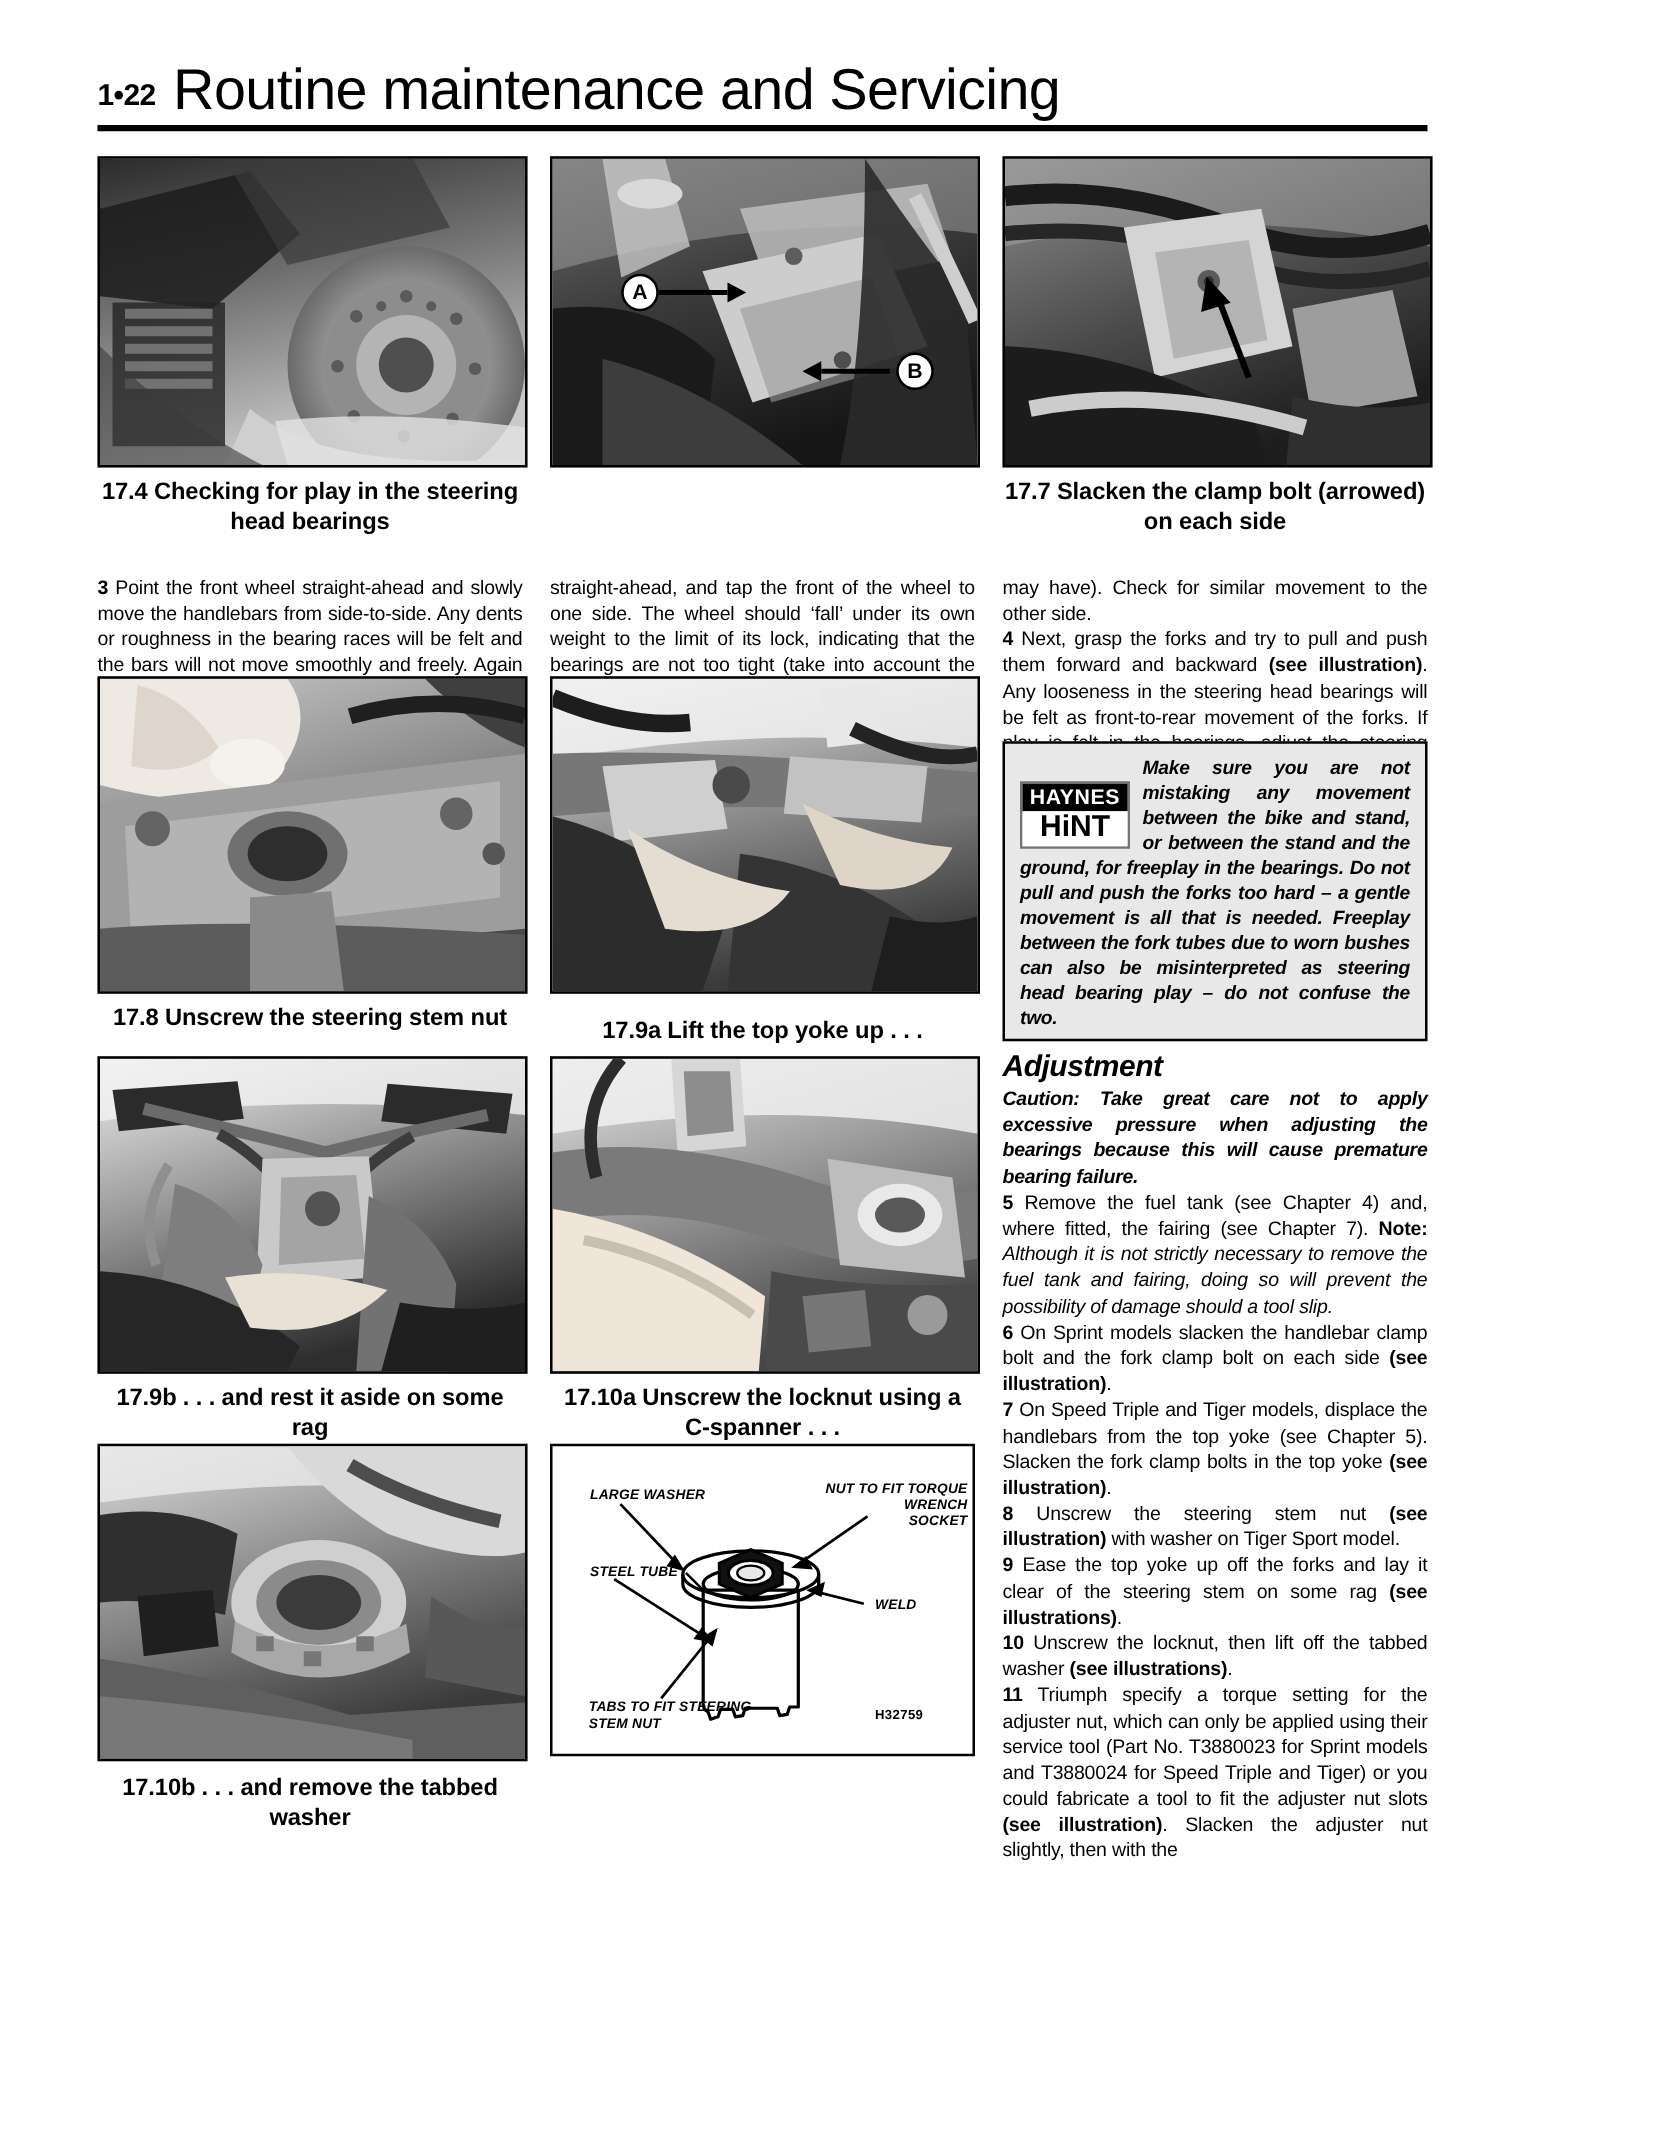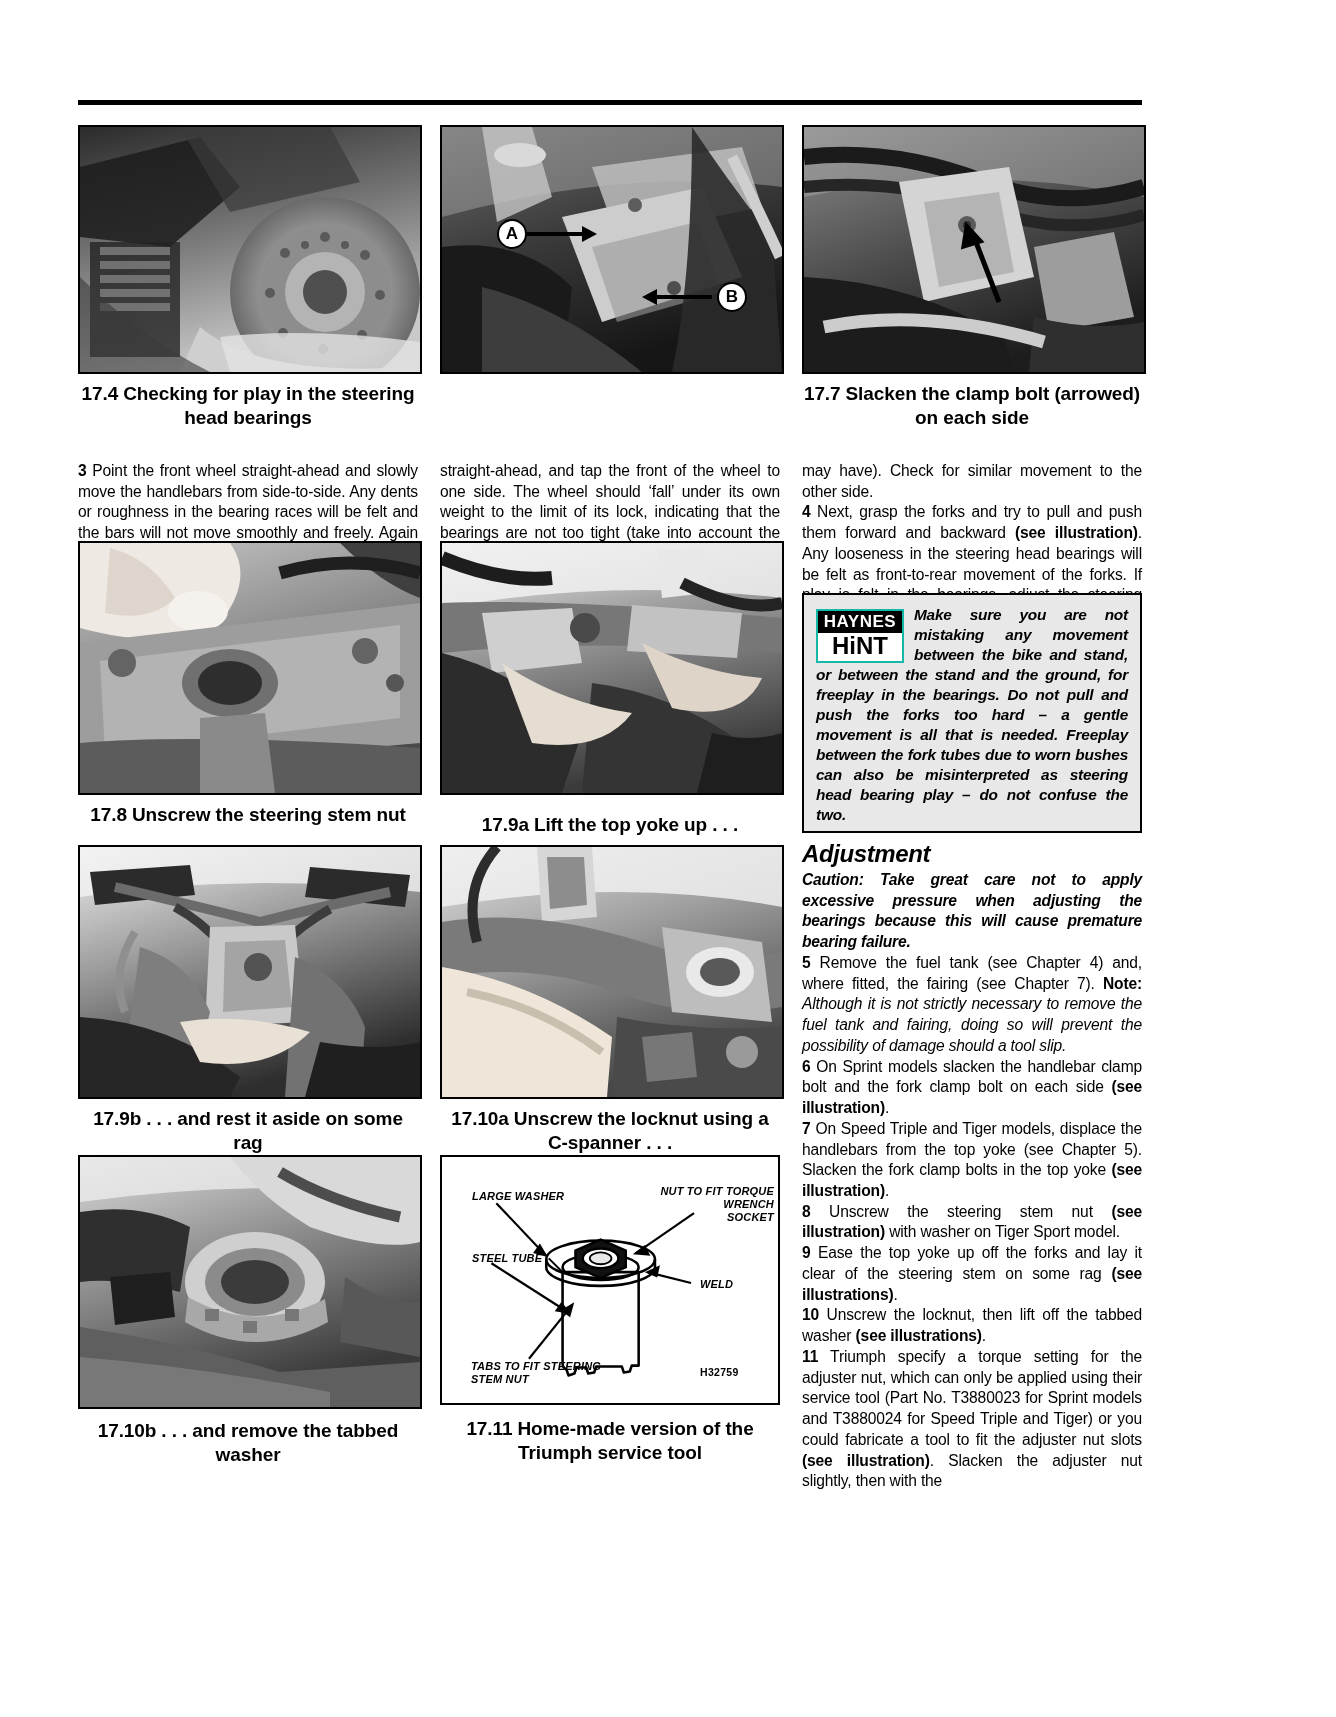--- a/index.html
+++ b/index.html
@@ -82,22 +82,22 @@
   
   .hintbox{
     border:2px solid #000;
     background:#e8e8e8;
     padding:10px 12px 12px 12px;
     box-sizing:border-box;
   }
   .hintlogo{
     float:left;
     width:88px;
-    margin:4px 10px 2px 0;
-    border:2px solid #14b8a6;
+    margin:20px 10px 2px 0;
+    border:2px solid #737373;
     box-sizing:border-box;
   }
   .hintlogo .top{
     background:#000;color:#fff;
     font-size:17px;font-weight:700;
     text-align:center;
     letter-spacing:0.5px;
     padding:2px 0 2px 0;
     line-height:1.05;
   }
@@ -168,20 +168,24 @@
     font-size:17px;font-weight:700;
     display:flex;align-items:center;justify-content:center;
     box-sizing:border-box;
   }
 </style>
 </head>
 <body>
 
 <div class="page">
 
+  <div class="header">
+    <span class="pagenum">1•22</span>
+    <span class="chaptitle">Routine maintenance and Servicing</span>
+  </div>
   <div class="headrule"></div>
 
   <div class="photo" style="position:absolute;left:78px;top:125px;width:340px;height:245px;">
     <svg viewBox="0 0 340 245" preserveAspectRatio="none" style="display:block;width:100%;height:100%;">
       <defs>
         <linearGradient id="g1" x1="0" y1="0" x2="0.3" y2="1">
           <stop offset="0%" stop-color="#2b2b2b"></stop>
             <stop offset="45%" stop-color="#6e6e6e"></stop>
           <stop offset="100%" stop-color="#c9c9c9"></stop>
         </linearGradient>
@@ -511,17 +515,14 @@
     <div class="dlabel" style="left:30px;top:33px;">LARGE WASHER</div>
     <div class="dlabel" style="left:30px;top:95px;">STEEL TUBE</div>
     <div class="dlabel" style="left:212px;top:28px;text-align:right;width:120px;">NUT TO FIT TORQUE
 WRENCH
 SOCKET</div>
     <div class="dlabel" style="left:258px;top:121px;">WELD</div>
     <div class="dlabel" style="left:29px;top:203px;">TABS TO FIT STEERING
 STEM NUT</div>
     <div class="dcode" style="left:258px;top:209px;">H32759</div>
   </div>
-  <div class="cap" style="position:absolute;left:440px;top:1409px;width:340px;">
-    <span class="num">17.11</span><span>Home-made version of the Triumph service tool</span>
-  </div>
 
 </div>
 
 </body></html>

